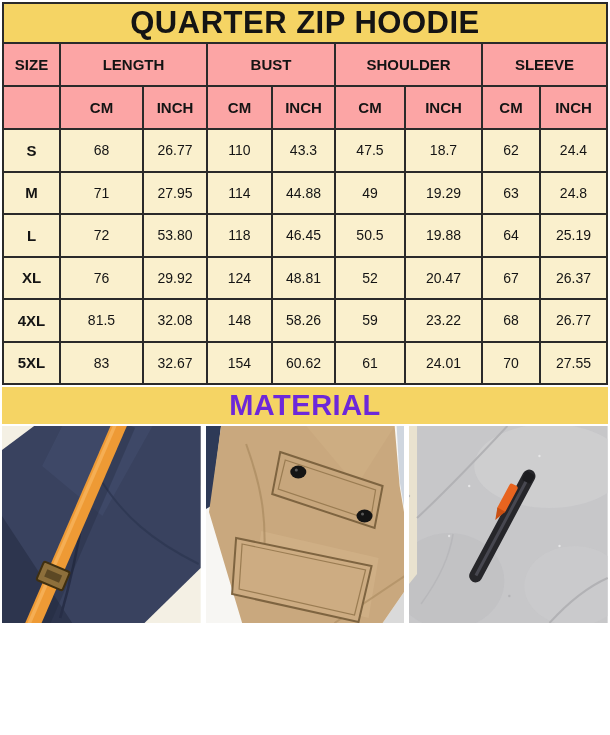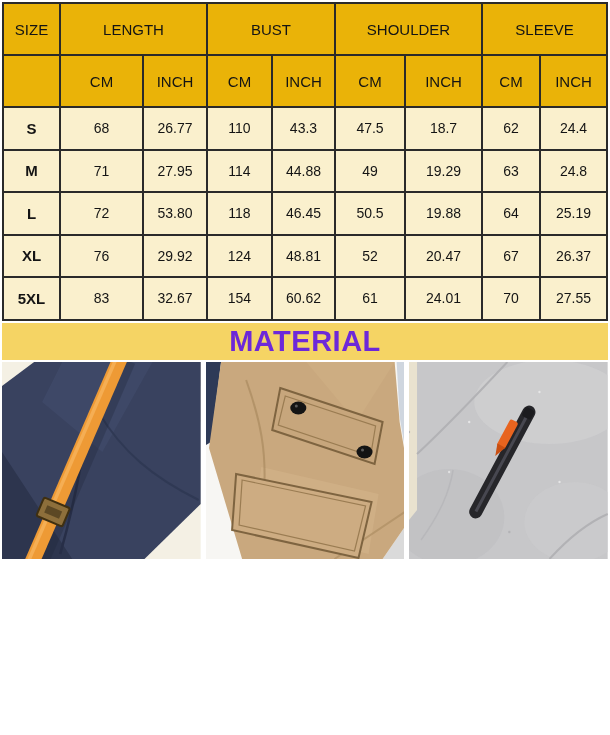--- a/index.html
+++ b/index.html
@@ -12,21 +12,21 @@
     border-collapse: collapse; width: 606px; margin: 2px auto 0; table-layout: fixed;
   }
   table.size td {
     border: 2px solid #2a2a2a; text-align: center; vertical-align: middle;
     color: #141414; padding: 0; overflow: hidden; white-space: nowrap;
   }
   td.title-cell {
     background: #f5d464; height: 40px;
     font-size: 31px; font-weight: bold; letter-spacing: 0.5px; color: #000;
   }
-  tr.hdr td { background: #eab308; font-weight: normal; font-size: 15px; height: 52px; }
+  tr.hdr td { background: #fca5a5; font-weight: bold; font-size: 15px; height: 43px; }
   tr.data td { background: #faf0cd; font-size: 14px; height: 42.5px; }
   tr.data td.sz { font-weight: bold; font-size: 15px; }
   .material-band {
     width: 606px; height: 37px; margin: 2px auto 0; background: #f5d464;
     display: flex; align-items: center; justify-content: center;
     font-size: 29px; font-weight: bold; color: #6d28d9; letter-spacing: 0.5px;
   }
   .photos {
     width: 610px; height: 197px; margin-top: 2px; padding: 0 2px;
     display: flex; gap: 5px;
@@ -44,20 +44,23 @@
         <col style="width:83px">
         <col style="width:64px">
       <col style="width:65px">
         <col style="width:63px">
         <col style="width:70px">
       <col style="width:77px">
         <col style="width:58px">
         <col style="width:67px">
     </colgroup>
     <tbody>
+      <tr>
+        <td class="title-cell" colspan="9">QUARTER ZIP HOODIE</td>
+      </tr>
       <tr class="hdr">
         <td>SIZE</td>
         <td colspan="2">LENGTH</td>
         <td colspan="2">BUST</td>
         <td colspan="2">SHOULDER</td>
         <td colspan="2">SLEEVE</td>
       </tr>
       <tr class="hdr">
         <td></td>
         <td>CM</td>
@@ -105,20 +108,31 @@
       <tr class="data">
         <td class="sz">XL</td>
         <td>76</td>
         <td>29.92</td>
         <td>124</td>
         <td>48.81</td>
         <td>52</td>
         <td>20.47</td>
         <td>67</td>
         <td>26.37</td>
+      </tr>
+      <tr class="data">
+        <td class="sz">4XL</td>
+        <td>81.5</td>
+        <td>32.08</td>
+        <td>148</td>
+        <td>58.26</td>
+        <td>59</td>
+        <td>23.22</td>
+        <td>68</td>
+        <td>26.77</td>
       </tr>
       <tr class="data">
         <td class="sz">5XL</td>
         <td>83</td>
         <td>32.67</td>
         <td>154</td>
         <td>60.62</td>
         <td>61</td>
         <td>24.01</td>
         <td>70</td>

